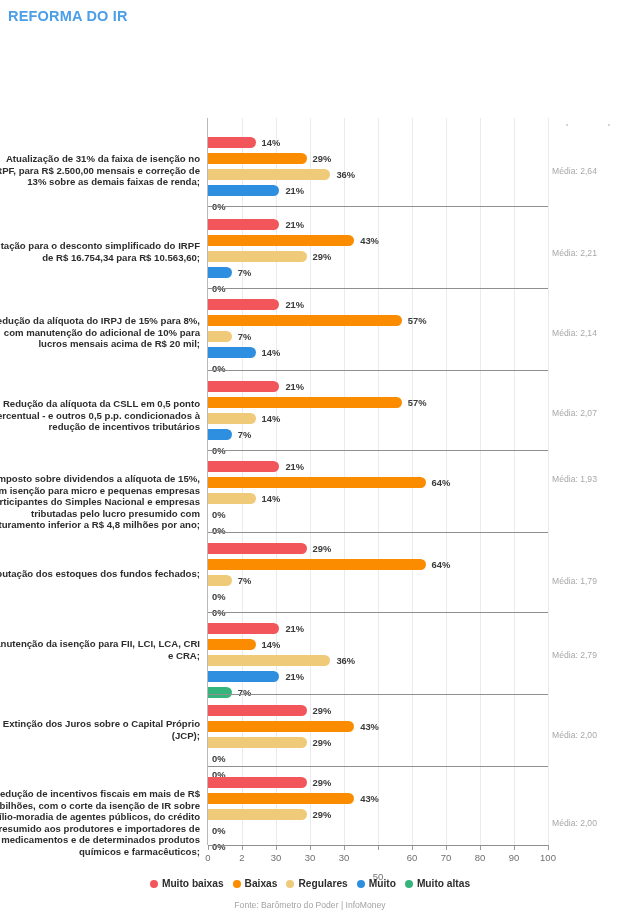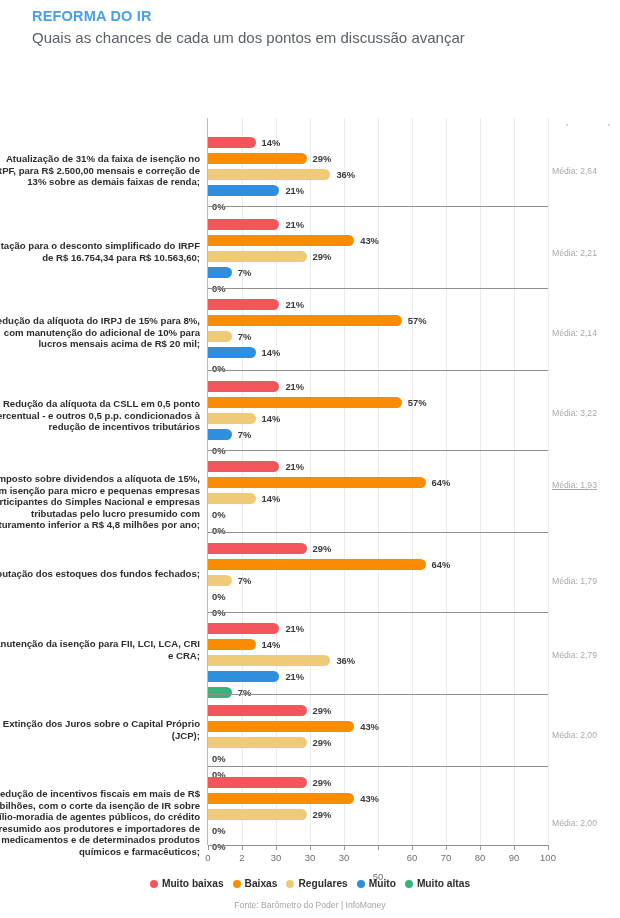--- a/index.html
+++ b/index.html
@@ -1,21 +1,21 @@
 <!DOCTYPE html>
 <html><head>
 <meta charset="utf-8">
 <style>
   html,body{margin:0;padding:0;}
   body{
     width:620px;height:918px;background:#ffffff;
     font-family:"Liberation Sans",sans-serif;
     color:#3b3b3b;overflow:hidden;position:relative;
   }
-  .header{padding:8px 0 0 8px;margin-left:24px;}
+  .header{padding:8px 0 0 8px;}
   .kicker{
     font-size:14.5px;font-weight:bold;color:#4a9fe8;
     letter-spacing:.2px;line-height:16px;margin-bottom:3px;
   }
   .subtitle{
     font-size:15px;color:#5a6068;line-height:21px;font-weight:400;
   }
   .chart{position:absolute;left:0;top:118px;width:620px;height:745px;}
   .gridline{position:absolute;top:0;bottom:18px;width:1px;background:#e9ecef;}
   .axis-line{position:absolute;left:208px;top:727px;width:340px;height:1px;background:#9a9a9a;}
@@ -57,21 +57,20 @@
   .source{
     position:absolute;left:0;top:900px;width:620px;text-align:center;
     font-size:8.6px;color:#a3a3a3;
   }
 </style>
 </head>
 <body>
 
 <div class="header">
   <div class="kicker">REFORMA DO IR</div>
-  <div class="subtitle">Quais as chances de cada um dos pontos em discussão avançar</div>
 </div>
 
 <div class="chart" id="chart-area">
   <div class="yaxis"></div>
   <div class="axis-line"></div>
 <div class="tick" style="left: 208px;"></div>
     <div class="ticklabel" style="left: 208px;">0</div>
     <div class="gridline" style="left: 242px; top: 0px; height: 727px;"></div>
     <div class="tick" style="left: 242px;"></div>
     <div class="ticklabel" style="left: 242px;">2</div>
@@ -198,21 +197,21 @@
           <div class="barval" style="left: 53.6px;">14%</div>
         </div>
         <div class="barrow">
           <div class="bar" style="width: 23.8px; background: rgb(46, 143, 224);"></div>
           <div class="barval" style="left: 29.8px;">7%</div>
         </div>
         <div class="barrow">
           <div class="barval" style="left: 4px;">0%</div>
         </div>
       </div>
-      <div class="media" style="top: 28px;">Média: 3,22</div>
+      <div class="media" style="top: 28px;">Média: 2,07</div>
     </div>
     <div class="sep" style="top: 332px;"></div>
     <div class="group" style="top: 342px;">
       <div class="grouplabel" style="top: 13px; left: -20px; width: 220px; right: auto;">Imposto sobre dividendos a alíquota de 15%, com isenção para micro e pequenas empresas participantes do Simples Nacional e empresas tributadas pelo lucro presumido com faturamento inferior a R$ 4,8 milhões por ano;</div>
       <div class="bars">
         <div class="barrow">
           <div class="bar" style="width: 71.4px; background: rgb(242, 86, 91);"></div>
           <div class="barval" style="left: 77.4px;">21%</div>
         </div>
         <div class="barrow">
@@ -223,21 +222,21 @@
           <div class="bar" style="width: 47.6px; background: rgb(239, 202, 120);"></div>
           <div class="barval" style="left: 53.6px;">14%</div>
         </div>
         <div class="barrow">
           <div class="barval" style="left: 4px;">0%</div>
         </div>
         <div class="barrow">
           <div class="barval" style="left: 4px;">0%</div>
         </div>
       </div>
-      <div class="media" style="top: 20px; text-decoration: underline;">Média: 1,93</div>
+      <div class="media" style="top: 14px;">Média: 1,93</div>
     </div>
     <div class="sep" style="top: 414px;"></div>
     <div class="group" style="top: 424px;">
       <div class="grouplabel" style="top: 26px; left: -20px; width: 220px; right: auto;">Tributação dos estoques dos fundos fechados;</div>
       <div class="bars">
         <div class="barrow">
           <div class="bar" style="width: 98.6px; background: rgb(242, 86, 91);"></div>
           <div class="barval" style="left: 104.6px;">29%</div>
         </div>
         <div class="barrow">

